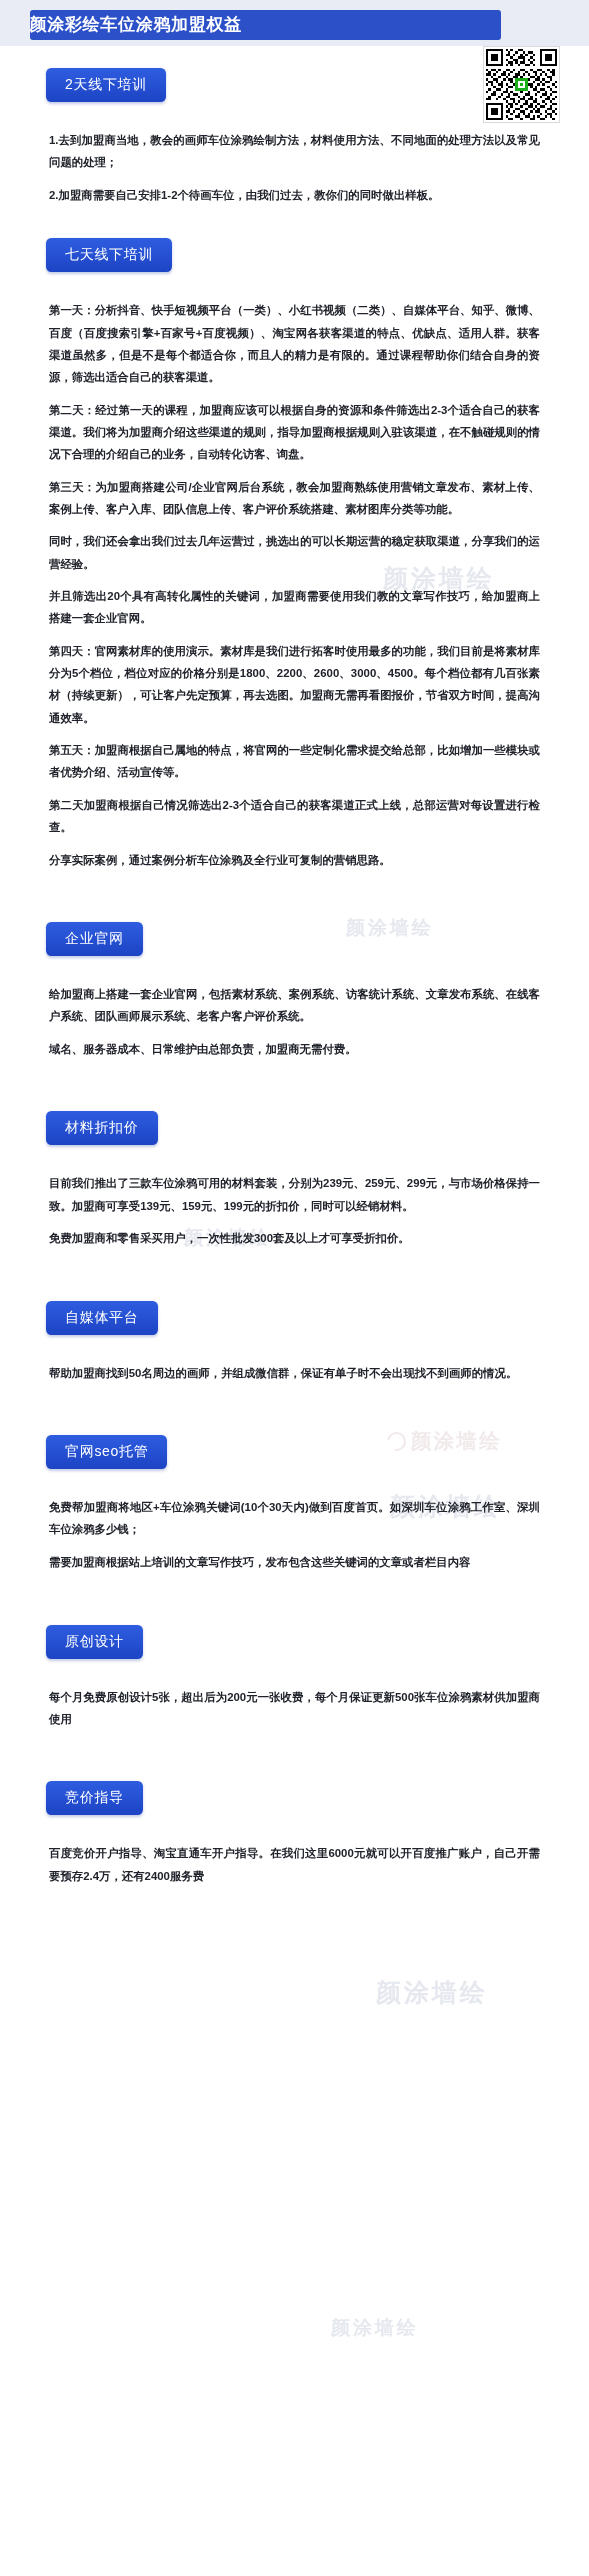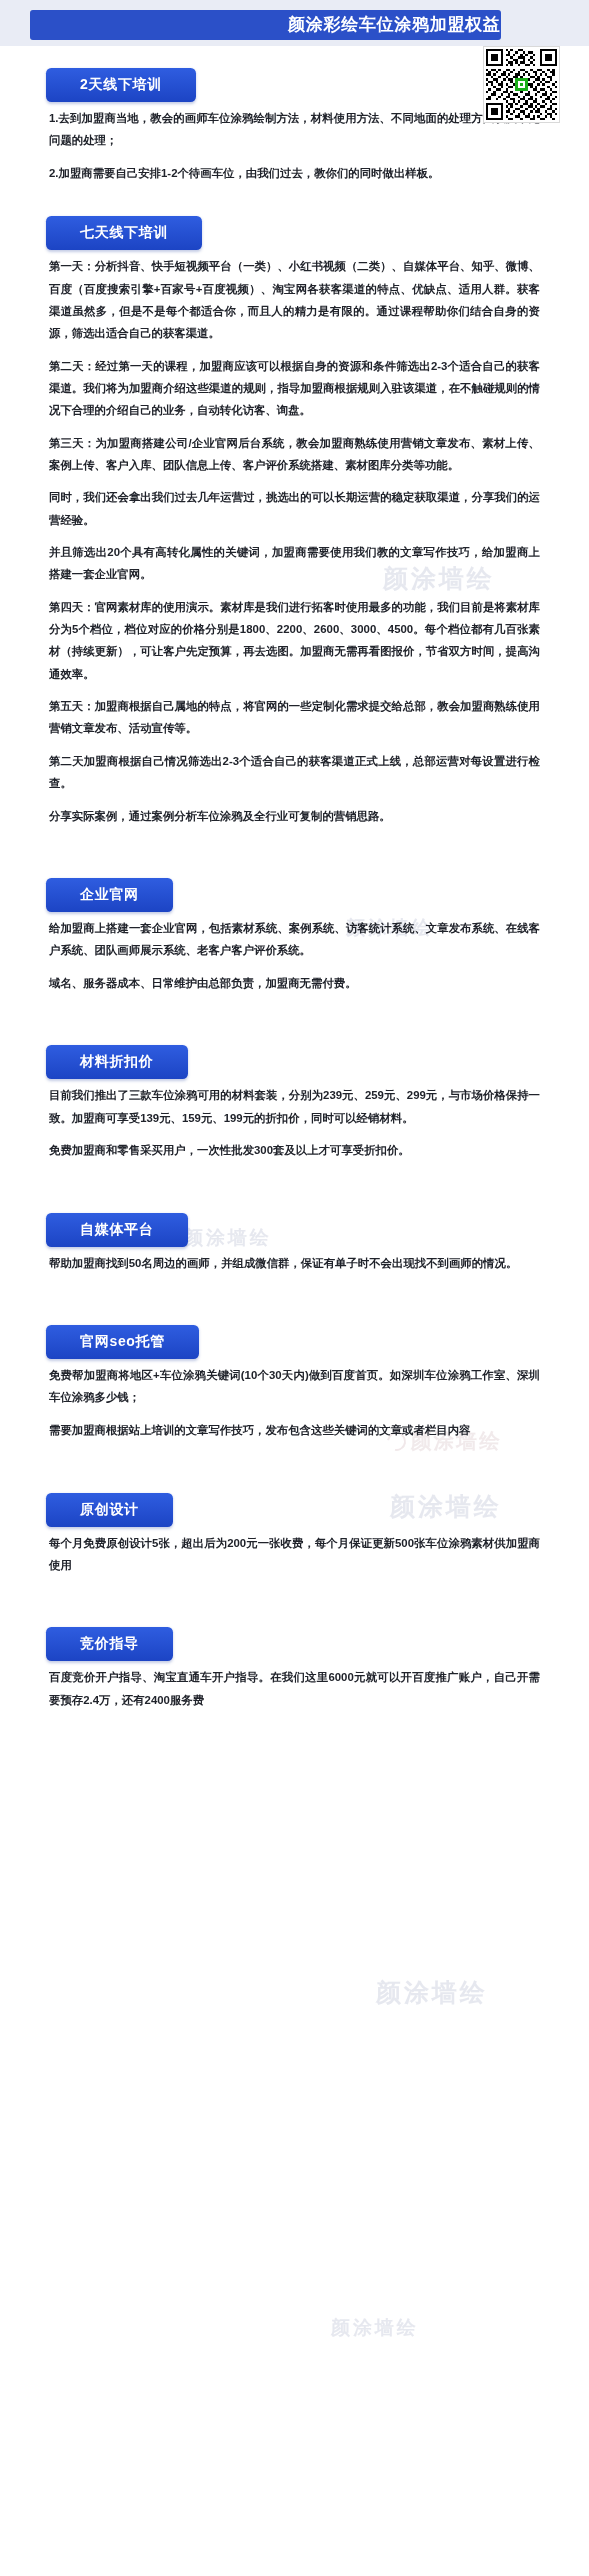--- a/index.html
+++ b/index.html
@@ -31,21 +31,21 @@
     background: #2b50c8;
     border-radius: 2.9px;
   }
   .header-title {
     position: absolute;
     left: 29.5px;
     top: 10.3px;
     width: 471px;
     height: 29.5px;
     line-height: 29.5px;
-    text-align: right;
+    text-align: left;
     color: #ffffff;
     font-size: 17px;
     font-weight: bold;
     letter-spacing: 0.7px;
   }
   
   .qr-wrap {
     position: absolute;
     right: 29.5px;
     top: 46px;
@@ -62,24 +62,24 @@
     position: relative;
     padding: 0 0 29.5px 0;
   }
   .section { position: relative; }
   .pill {
     display: inline-block;
     background: #1f4fd8;
     background: linear-gradient(180deg,#2f5de0 0%,#1c44c4 100%);
     color: #fff;
     font-size: 14px;
-    font-weight: bold;
+    font-weight: normal;
     border-radius: 5.2px;
-    padding: 8px 34px;
-    margin: 22px 0 5px 46px;
+    padding: 8px 19px;
+    margin: 22px 0 27px 46px;
     letter-spacing: 0.7px;
     box-shadow: 0 1.5px 2.9px rgba(20,50,150,.25);
   }
   p.para {
     margin: 0 49px 10.3px 49px;
     font-size: 11.4px;
     line-height: 1.95;
     color: #20232b;
     text-align: justify;
     font-weight: bold;
@@ -384,21 +384,21 @@
     </div>
 
     <div class="section">
       <div class="pill">七天线下培训</div>
       <p class="para">第一天：分析抖音、快手短视频平台（一类）、小红书视频（二类）、自媒体平台、知乎、微博、百度（百度搜索引擎+百家号+百度视频）、淘宝网各获客渠道的特点、优缺点、适用人群。获客渠道虽然多，但是不是每个都适合你，而且人的精力是有限的。通过课程帮助你们结合自身的资源，筛选出适合自己的获客渠道。</p>
       <p class="para">第二天：经过第一天的课程，加盟商应该可以根据自身的资源和条件筛选出2-3个适合自己的获客渠道。我们将为加盟商介绍这些渠道的规则，指导加盟商根据规则入驻该渠道，在不触碰规则的情况下合理的介绍自己的业务，自动转化访客、询盘。</p>
       <p class="para">第三天：为加盟商搭建公司/企业官网后台系统，教会加盟商熟练使用营销文章发布、素材上传、案例上传、客户入库、团队信息上传、客户评价系统搭建、素材图库分类等功能。</p>
       <p class="para">同时，我们还会拿出我们过去几年运营过，挑选出的可以长期运营的稳定获取渠道，分享我们的运营经验。</p>
       <p class="para">并且筛选出20个具有高转化属性的关键词，加盟商需要使用我们教的文章写作技巧，给加盟商上搭建一套企业官网。</p>
       <p class="para">第四天：官网素材库的使用演示。素材库是我们进行拓客时使用最多的功能，我们目前是将素材库分为5个档位，档位对应的价格分别是1800、2200、2600、3000、4500。每个档位都有几百张素材（持续更新），可让客户先定预算，再去选图。加盟商无需再看图报价，节省双方时间，提高沟通效率。</p>
-      <p class="para">第五天：加盟商根据自己属地的特点，将官网的一些定制化需求提交给总部，教会加盟商熟练使用营销文章发布、活动宣传等。</p>
+      <p class="para">第五天：加盟商根据自己属地的特点，将官网的一些定制化需求提交给总部，比如增加一些模块或者优势介绍、活动宣传等。</p>
       <p class="para">第二天加盟商根据自己情况筛选出2-3个适合自己的获客渠道正式上线，总部运营对每设置进行检查。</p>
       <p class="para">分享实际案例，通过案例分析车位涂鸦及全行业可复制的营销思路。</p>
     </div>
 
     <div class="gap-lg"></div>
 
     <div class="section">
       <div class="pill">企业官网</div>
       <p class="para">给加盟商上搭建一套企业官网，包括素材系统、案例系统、访客统计系统、文章发布系统、在线客户系统、团队画师展示系统、老客户客户评价系统。</p>
       <p class="para">域名、服务器成本、日常维护由总部负责，加盟商无需付费。</p>

